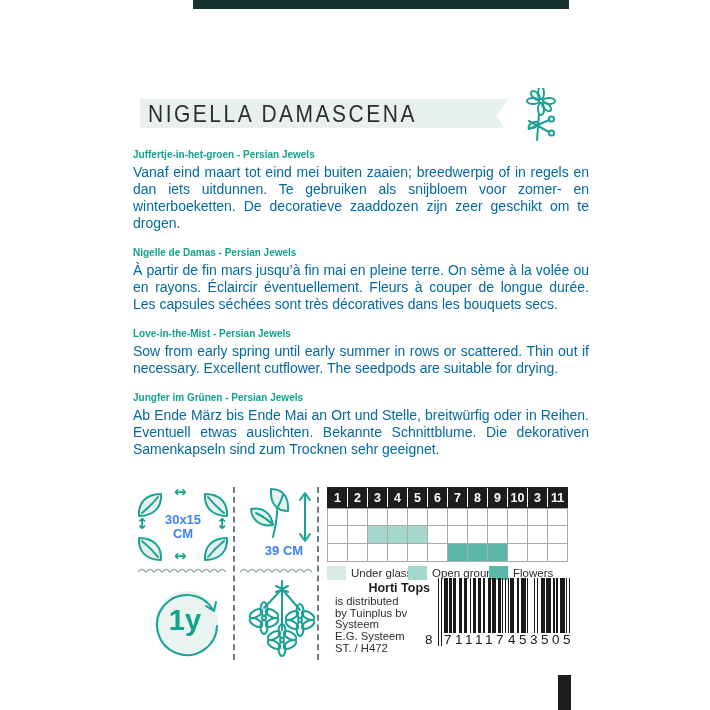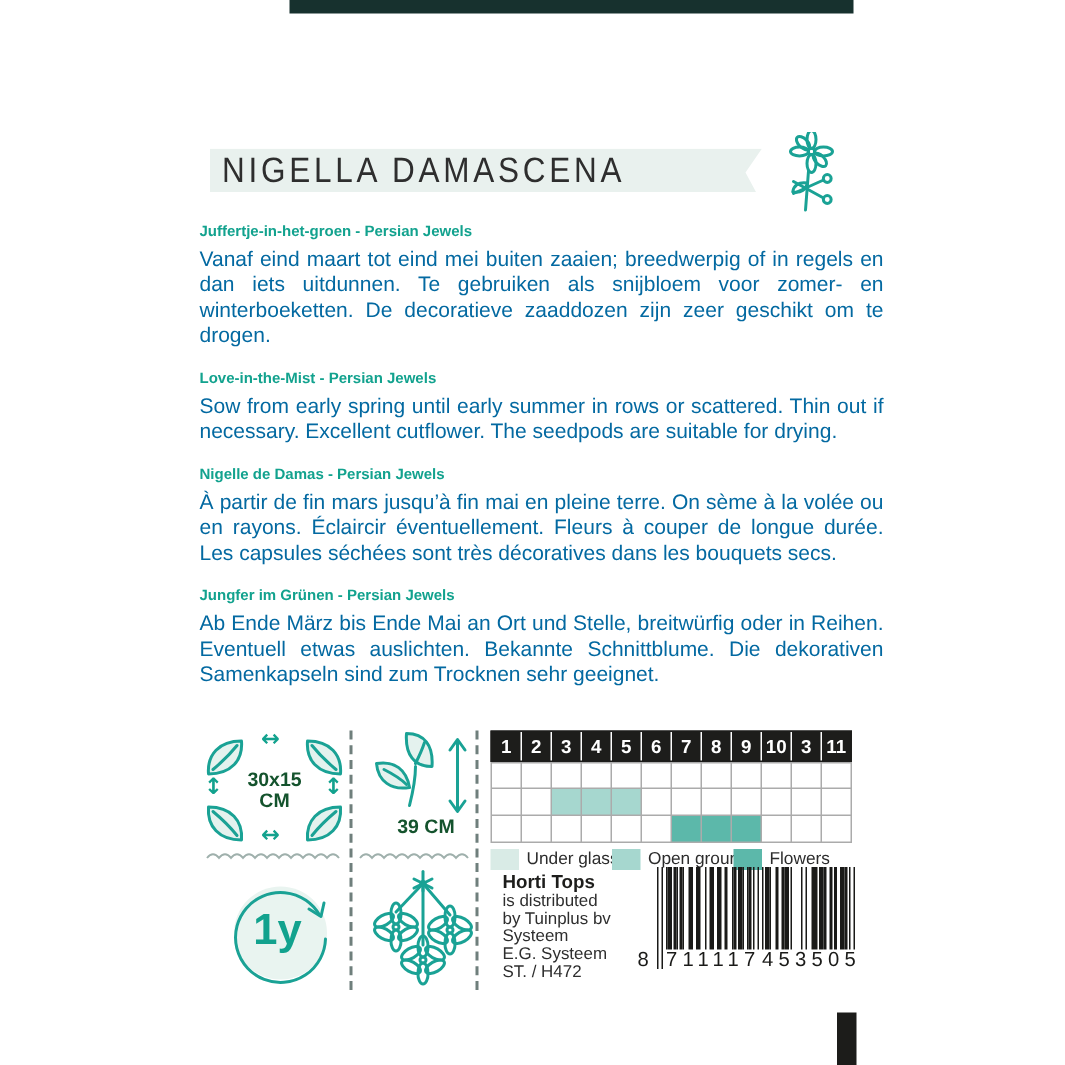--- a/index.html
+++ b/index.html
@@ -29,21 +29,21 @@
   #text-column { left:133px; top:146px; width:456px; }
   .section { margin-bottom:12px; }
   .section h2 { font-size:10px; line-height:17px; color:#12a28e; font-weight:bold; margin-bottom:1px; }
   .section p { font-size:14px; line-height:17px; text-align:justify; color:#0369a1; }
 
   
   .divider-v { border-left:2px dashed #6f7f7c; width:0; }
   #divider-v1 { left:233px; top:487px; height:173px; }
   #divider-v2 { left:317px; top:487px; height:173px; }
   .wave { stroke:#9fb0ac; fill:none; stroke-width:1.3; }
-  .icon-label { color:#14532d; font-weight:bold; font-size:13px; line-height:14px; text-align:center; }
+  .icon-label { color:#3b82f6; font-weight:bold; font-size:13px; line-height:14px; text-align:center; }
   .arrow-glyph { font-family:"DejaVu Sans", sans-serif; color:#12a28e; font-weight:bold; font-size:15px; line-height:15px; }
 
   
   #spacing-icon { left:136px; top:485px; width:94px; height:82px; }
   #spacing-icon .leaf { position:absolute; }
   #spacing-arrow-top { position:absolute; left:38px; top:0px; }
   #spacing-arrow-bottom { position:absolute; left:38px; top:64px; }
   #spacing-arrow-left { position:absolute; left:0px; top:32px; }
   #spacing-arrow-right { position:absolute; left:80px; top:32px; }
   #spacing-label { position:absolute; left:16px; top:28px; width:62px; }
@@ -69,21 +69,21 @@
   .cal-cell { flex:1; border-right:1px solid #ababab; border-bottom:1px solid #ababab; }
   #calendar-rows .cal-row:first-child .cal-cell { border-top:1px solid #ababab; }
   
   #legend { left:327px; top:566px; width:241px; height:18px; }
   .legend-item { position:absolute; display:flex; align-items:center; gap:5px; }
   .legend-swatch { width:19px; height:14px; display:inline-block; }
   .legend-label { font-size:11.5px; color:#2c2c2c; white-space:nowrap; }
 
   
   #distributor { left:335px; top:583px; width:95px; font-size:11.3px; line-height:11.8px; color:#2e2e2e; }
-  #distributor .dist-name { font-size:12.5px; font-weight:bold; margin-bottom:1px; color:#1d1d1b; }
+  #distributor .dist-name { font-size:12.5px; font-weight:bold; margin-bottom:1px; color:#1d1d1b;text-align:right; }
 
   
   #barcode { left:424px; top:578px; width:150px; height:76px; }
   #barcode-bars { position:absolute; left:14px; top:0; width:132px; height:68px; display:flex; }
   .bc-module { flex:1 1 0; height:57px; }
   .bc-module.on { background:#1a1a18; }
   .bc-module.guard { height:68px; }
   .bc-digits { position:absolute; top:55px; font-size:13.5px; color:#1a1a18; background:#fff; letter-spacing:3.5px;
                padding:0 1px; line-height:14px; }
   #bc-lead { left:0; letter-spacing:0; background:transparent; }
@@ -122,26 +122,26 @@
     </g>
   </svg>
 </div>
 
 <div class="abs" id="text-column">
   <div class="section">
     <h2>Juffertje-in-het-groen - Persian Jewels</h2>
     <p>Vanaf eind maart tot eind mei buiten zaaien; breedwerpig of in regels en dan iets uitdunnen. Te gebruiken als snijbloem voor zomer- en winterboeketten. De decoratieve zaaddozen zijn zeer geschikt om te drogen.</p>
   </div>
   <div class="section">
+    <h2>Nigelle de Damas - Persian Jewels</h2>
+    <p>À partir de fin mars jusqu’à fin mai en pleine terre. On sème à la volée ou en rayons. Éclaircir éventuellement. Fleurs à couper de longue durée. Les capsules séchées sont très décoratives dans les bouquets secs.</p>
+  </div>
+  <div class="section">
     <h2>Love-in-the-Mist - Persian Jewels</h2>
     <p>Sow from early spring until early summer in rows or scattered. Thin out if necessary. Excellent cutflower. The seedpods are suitable for drying.</p>
-  </div>
-  <div class="section">
-    <h2>Nigelle de Damas - Persian Jewels</h2>
-    <p>À partir de fin mars jusqu’à fin mai en pleine terre. On sème à la volée ou en rayons. Éclaircir éventuellement. Fleurs à couper de longue durée. Les capsules séchées sont très décoratives dans les bouquets secs.</p>
   </div>
   <div class="section">
     <h2>Jungfer im Grünen - Persian Jewels</h2>
     <p>Ab Ende März bis Ende Mai an Ort und Stelle, breitwürfig oder in Reihen. Eventuell etwas auslichten. Bekannte Schnittblume. Die dekorativen Samenkapseln sind zum Trocknen sehr geeignet.</p>
   </div>
 </div>
 
 <div class="abs divider-v" id="divider-v1"></div>
 <div class="abs divider-v" id="divider-v2"></div>
 <svg class="abs" style="left:137px; top:568px;" width="92" height="8">

